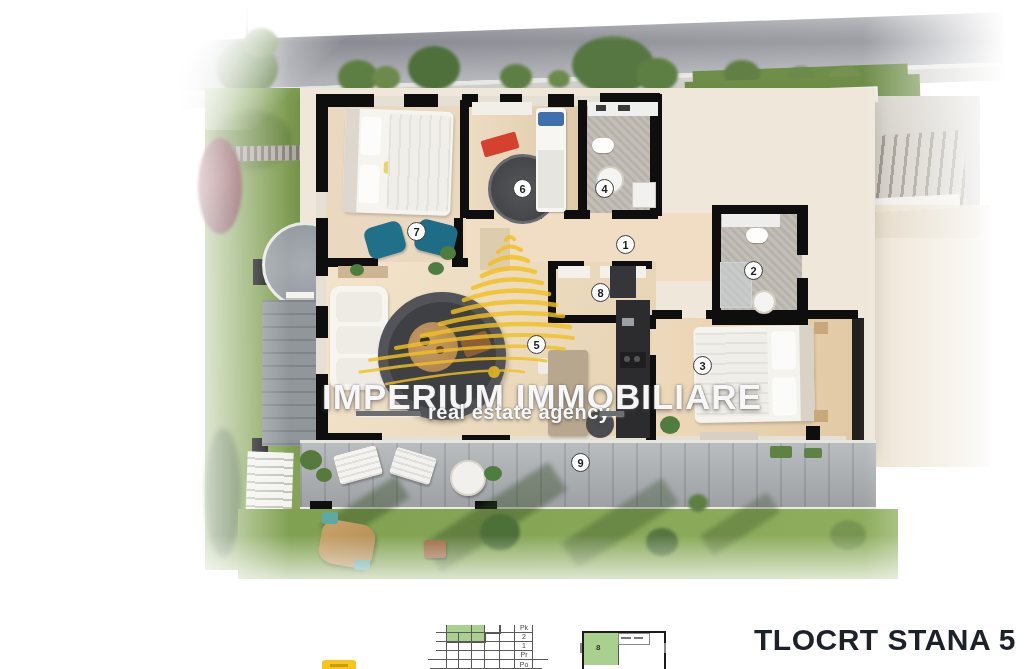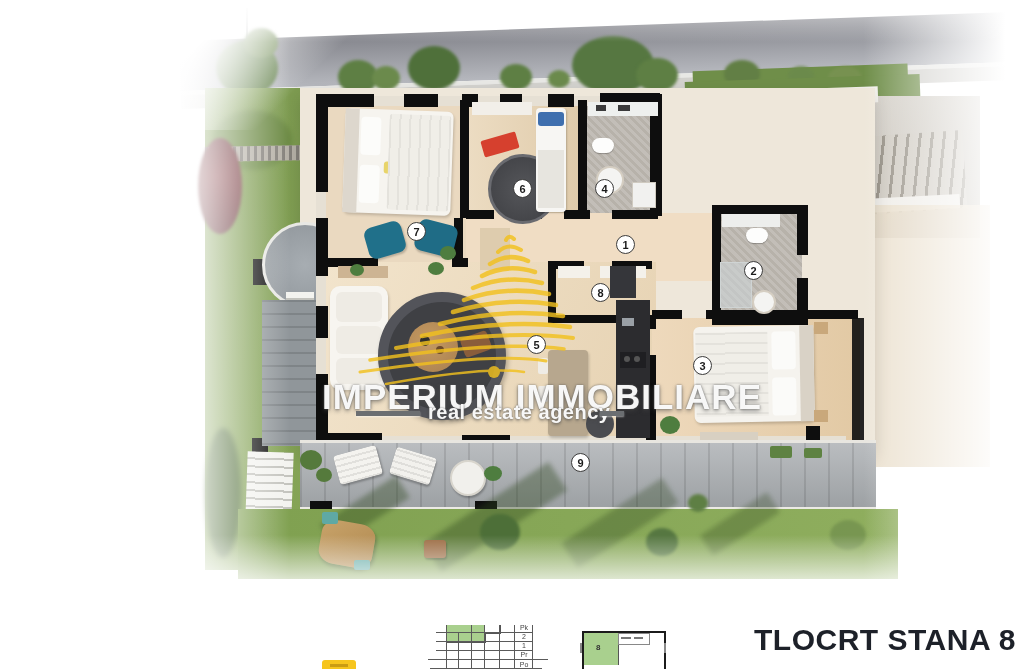--- a/index.html
+++ b/index.html
@@ -317,15 +317,15 @@
     <div class="ab" style="left:4px;top:4px;width:34px;height:32px;background:#a9d08e;border-right:1px solid #555;"></div>
     <div class="ab" style="left:16px;top:14px;font-size:8px;color:#333;font-weight:700;">8</div>
     <div class="ab" style="left:38px;top:4px;width:30px;height:10px;background:#fff;border:1px solid #888;">
       <div class="ab" style="left:2px;top:3px;width:10px;height:2px;background:#777;"></div>
       <div class="ab" style="left:15px;top:3px;width:9px;height:2px;background:#777;"></div>
     </div>
     <div class="ab" style="left:0;top:14px;width:2px;height:10px;background:#888;"></div>
     <div class="ab" style="left:84px;top:14px;width:2px;height:10px;background:#888;"></div>
   </div>
 
-  <div class="title">TLOCRT STANA 8</div>
+  <div class="title">TLOCRT STANA 5</div>
 
 </div>
 
 </body></html>

